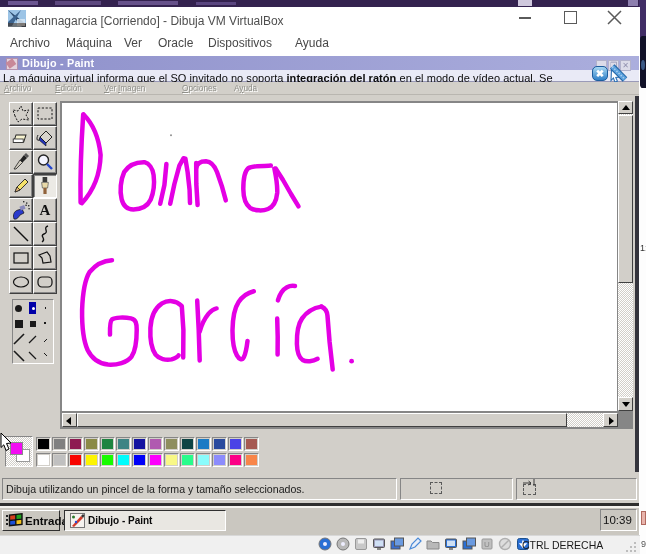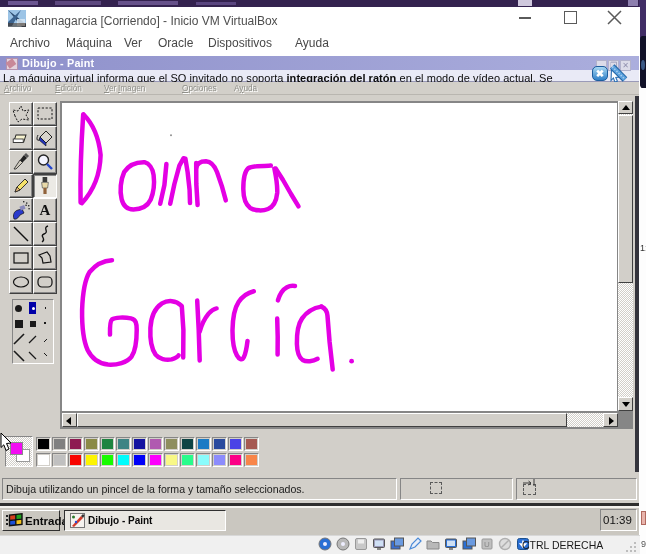--- a/index.html
+++ b/index.html
@@ -33,21 +33,21 @@
 
 <div class="abs" style="left:0;top:7px;width:640px;height:547px;background:#ffffff"></div>
 
 <svg class="abs" style="left:8px;top:10px" width="18" height="17" viewBox="0 0 18 17">
  <rect x="0" y="0" width="18" height="17" fill="#9cc4e6"></rect>
  <path d="M0 0 L18 14 L18 17 L14 17 Z" fill="#2c4a6e"></path>
  <path d="M13 0 L0 12 L0 16 L4 16 Z" fill="#3c6490"></path>
  <rect x="9" y="9" width="8" height="7" fill="#d8e8f4" opacity=".85"></rect>
  <rect x="0" y="13" width="18" height="4" fill="#46321f" opacity=".55"></rect>
 </svg>
-<div class="abs" style="left:31px;top:13.5px;font-size:12px;color:#4e4e4e">dannagarcia [Corriendo] - Inicio VM VirtualBox</div>
+<div class="abs" style="left:31px;top:13.5px;font-size:12px;color:#4e4e4e">dannagarcia [Corriendo] - Dibuja VM VirtualBox</div>
 <div class="abs" style="left:519px;top:17px;width:12px;height:1.6px;background:#5a5a5a"></div>
 <div class="abs" style="left:564px;top:11px;width:13px;height:13px;border:1.4px solid #5a5a5a"></div>
 <svg class="abs" style="left:607px;top:10px" width="15" height="15" viewBox="0 0 15 15">
     <path d="M1 1 L14 14 M14 1 L1 14" stroke="#5a5a5a" stroke-width="1.5"></path>
   </svg>
 
 <div class="vmenu" style="left:10px">Archivo</div>
 <div class="vmenu" style="left:66px">Máquina</div>
 <div class="vmenu" style="left:124px">Ver</div>
 <div class="vmenu" style="left:158px">Oracle</div>
@@ -346,21 +346,21 @@
 <svg class="abs" style="left:70px;top:513px" width="15" height="15" viewBox="0 0 15 15">
  <rect x="0.5" y="0.5" width="14" height="14" fill="#f6f3ef" stroke="#777"></rect>
  <path d="M2 13 L11 3 L13 5 L4 14 Z" fill="#d23a2a"></path>
  <path d="M11 3 L13 1 L14.5 2.5 L13 5 Z" fill="#333"></path>
  <circle cx="3.5" cy="4" r="1.5" fill="#2a7a2a"></circle>
     <circle cx="6" cy="9" r="1.2" fill="#2a4ad2"></circle>
 </svg>
 <div class="abs" style="left:88px;top:515px;font-size:10px;font-weight:bold;color:#0a0a0a">Dibujo - Paint</div>
 
 <div class="abs" style="left:600px;top:509px;width:37px;height:22px;background:#cac7c0;border-top:1.5px solid #868686;border-left:1.5px solid #868686;border-right:1.5px solid #fff;border-bottom:1.5px solid #fff"></div>
-<div class="abs" style="left:603px;top:514px;font-size:11.5px;color:#111">01:39</div>
+<div class="abs" style="left:603px;top:514px;font-size:11.5px;color:#111">10:39</div>
 
 <div class="abs" style="left:0;top:535px;width:640px;height:19px;background:#f0f0f0;border-top:1px solid #d8d8d8"></div>
 <div id="vbicons">
     <svg class="abs" style="left:318px;top:537px" width="14" height="14" viewBox="0 0 14 14">
       <circle cx="7" cy="7" r="6" fill="#2a6fd4" stroke="#777"></circle>
       <circle cx="7" cy="7" r="2" fill="#eef"></circle>
     </svg>
     <svg class="abs" style="left:336px;top:537px" width="14" height="14" viewBox="0 0 14 14">
       <circle cx="7" cy="7" r="6" fill="#b8b8b8" stroke="#777"></circle>
       <circle cx="7" cy="7" r="2" fill="#eef"></circle>

